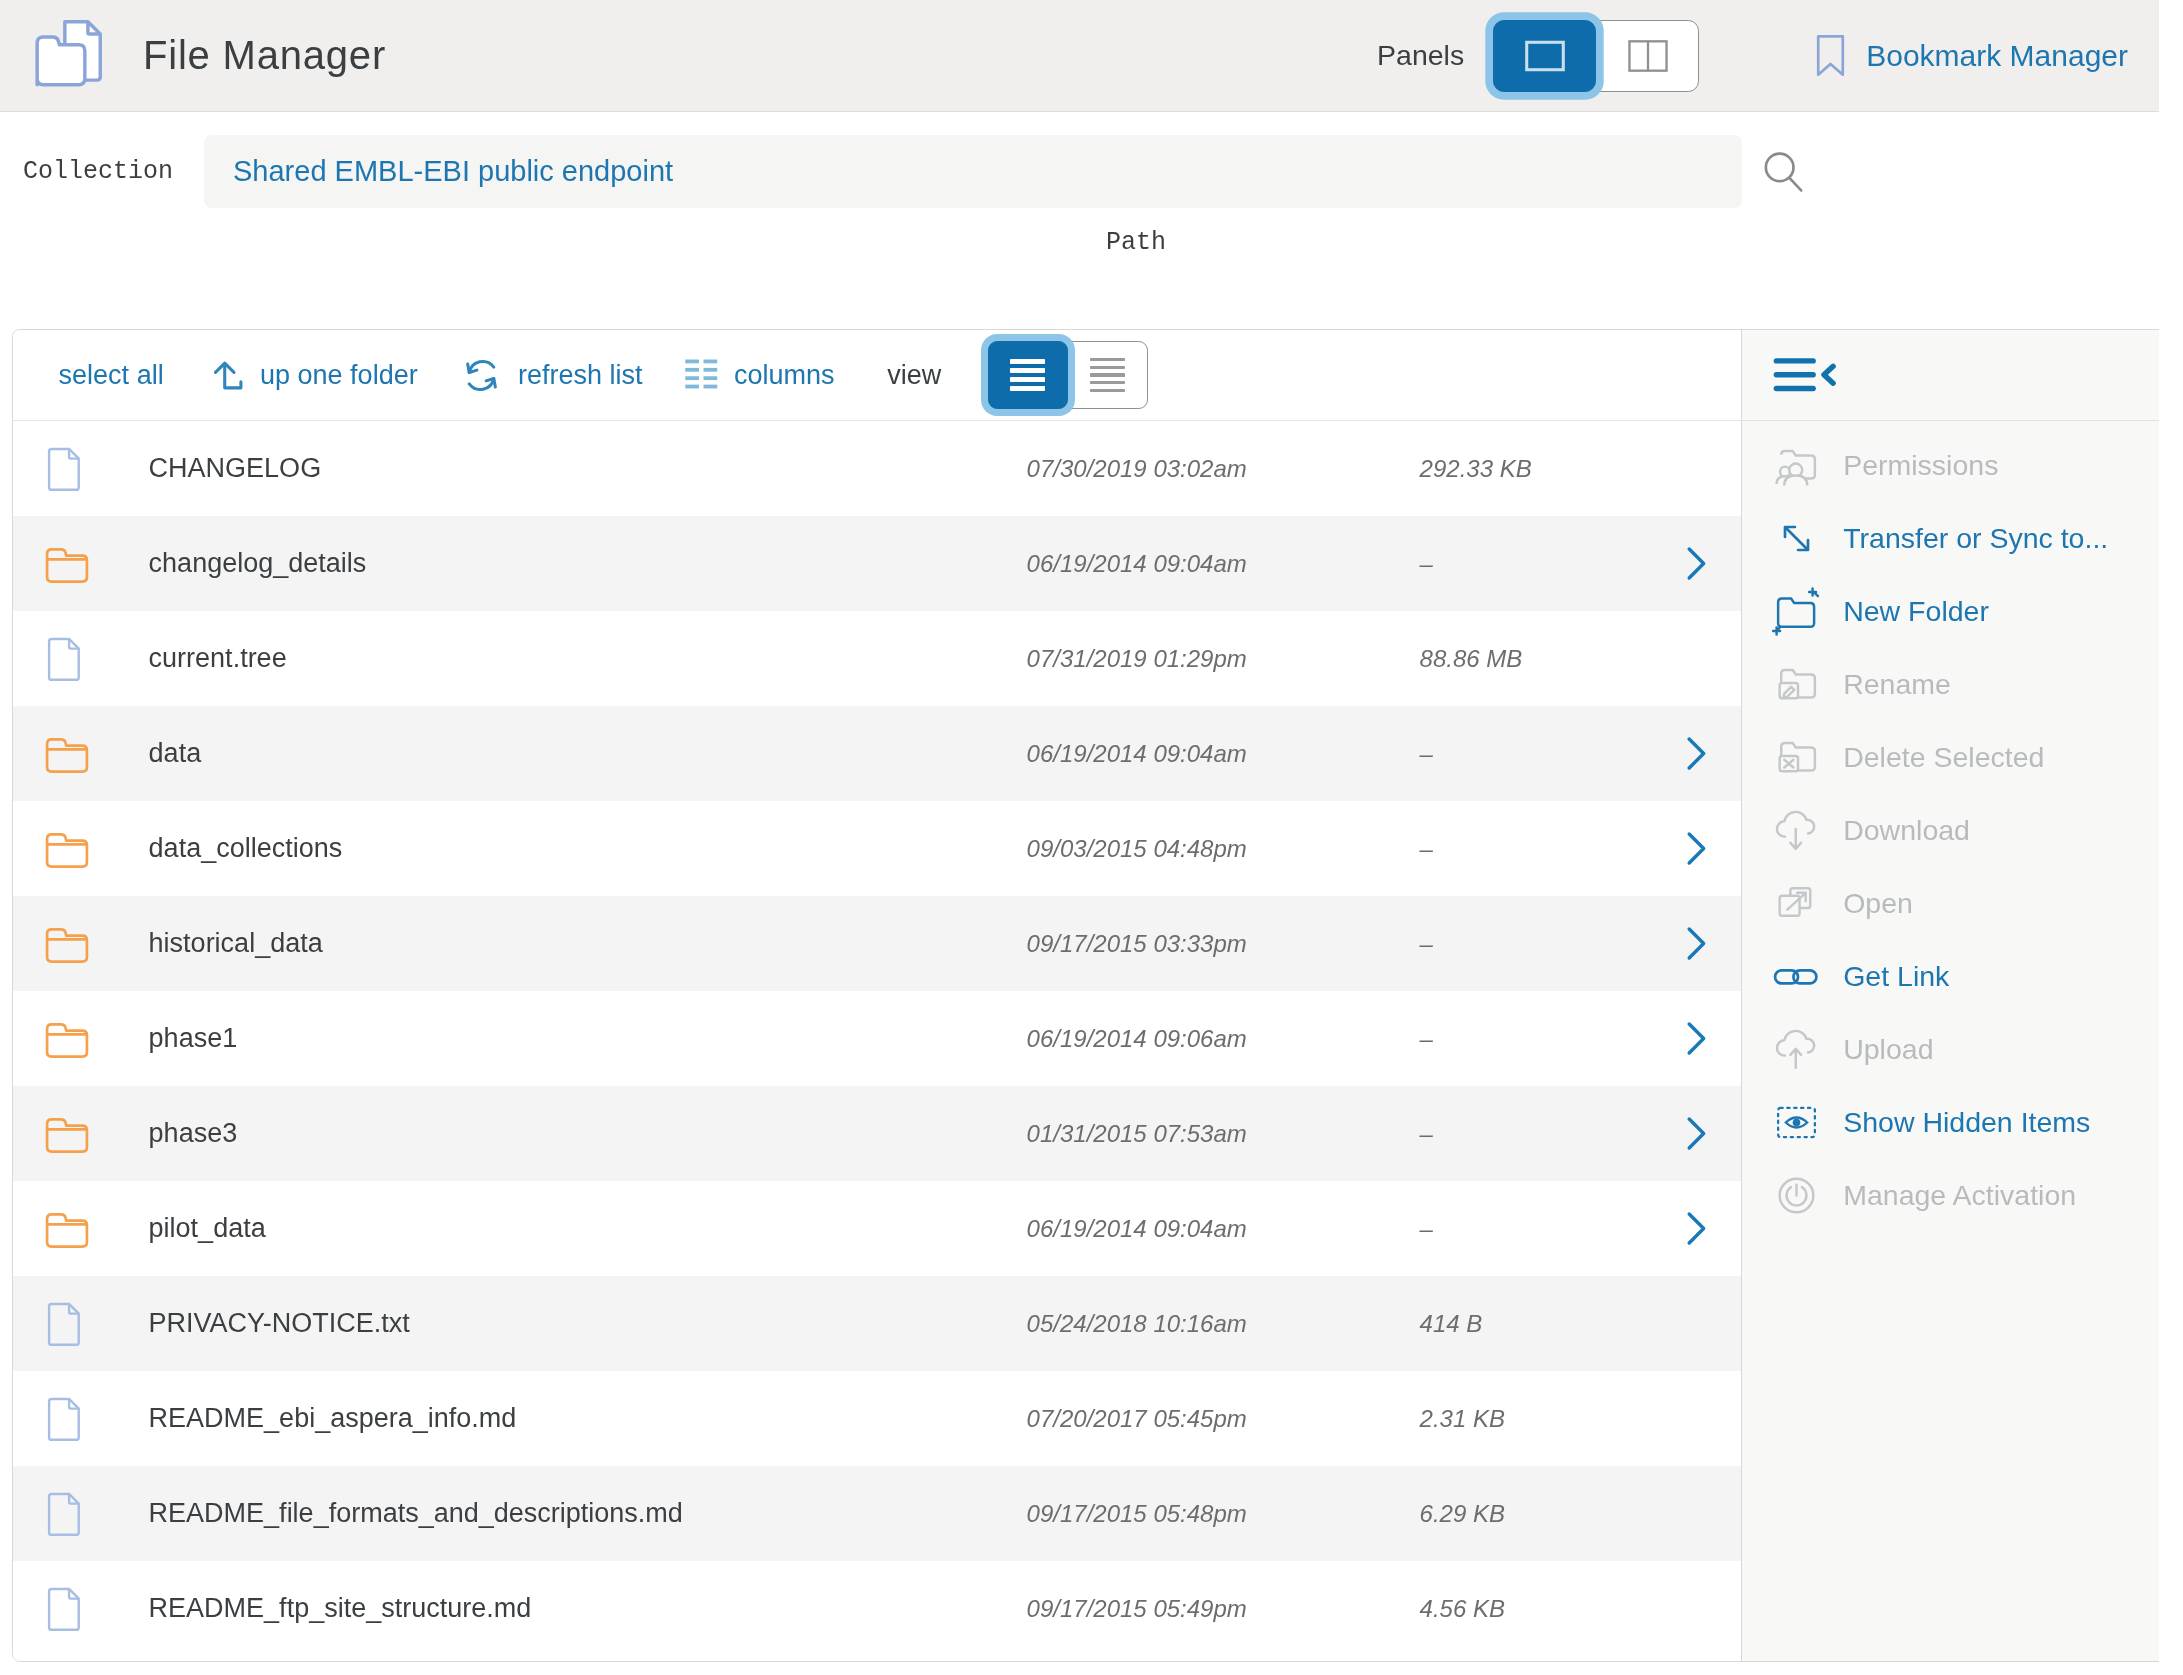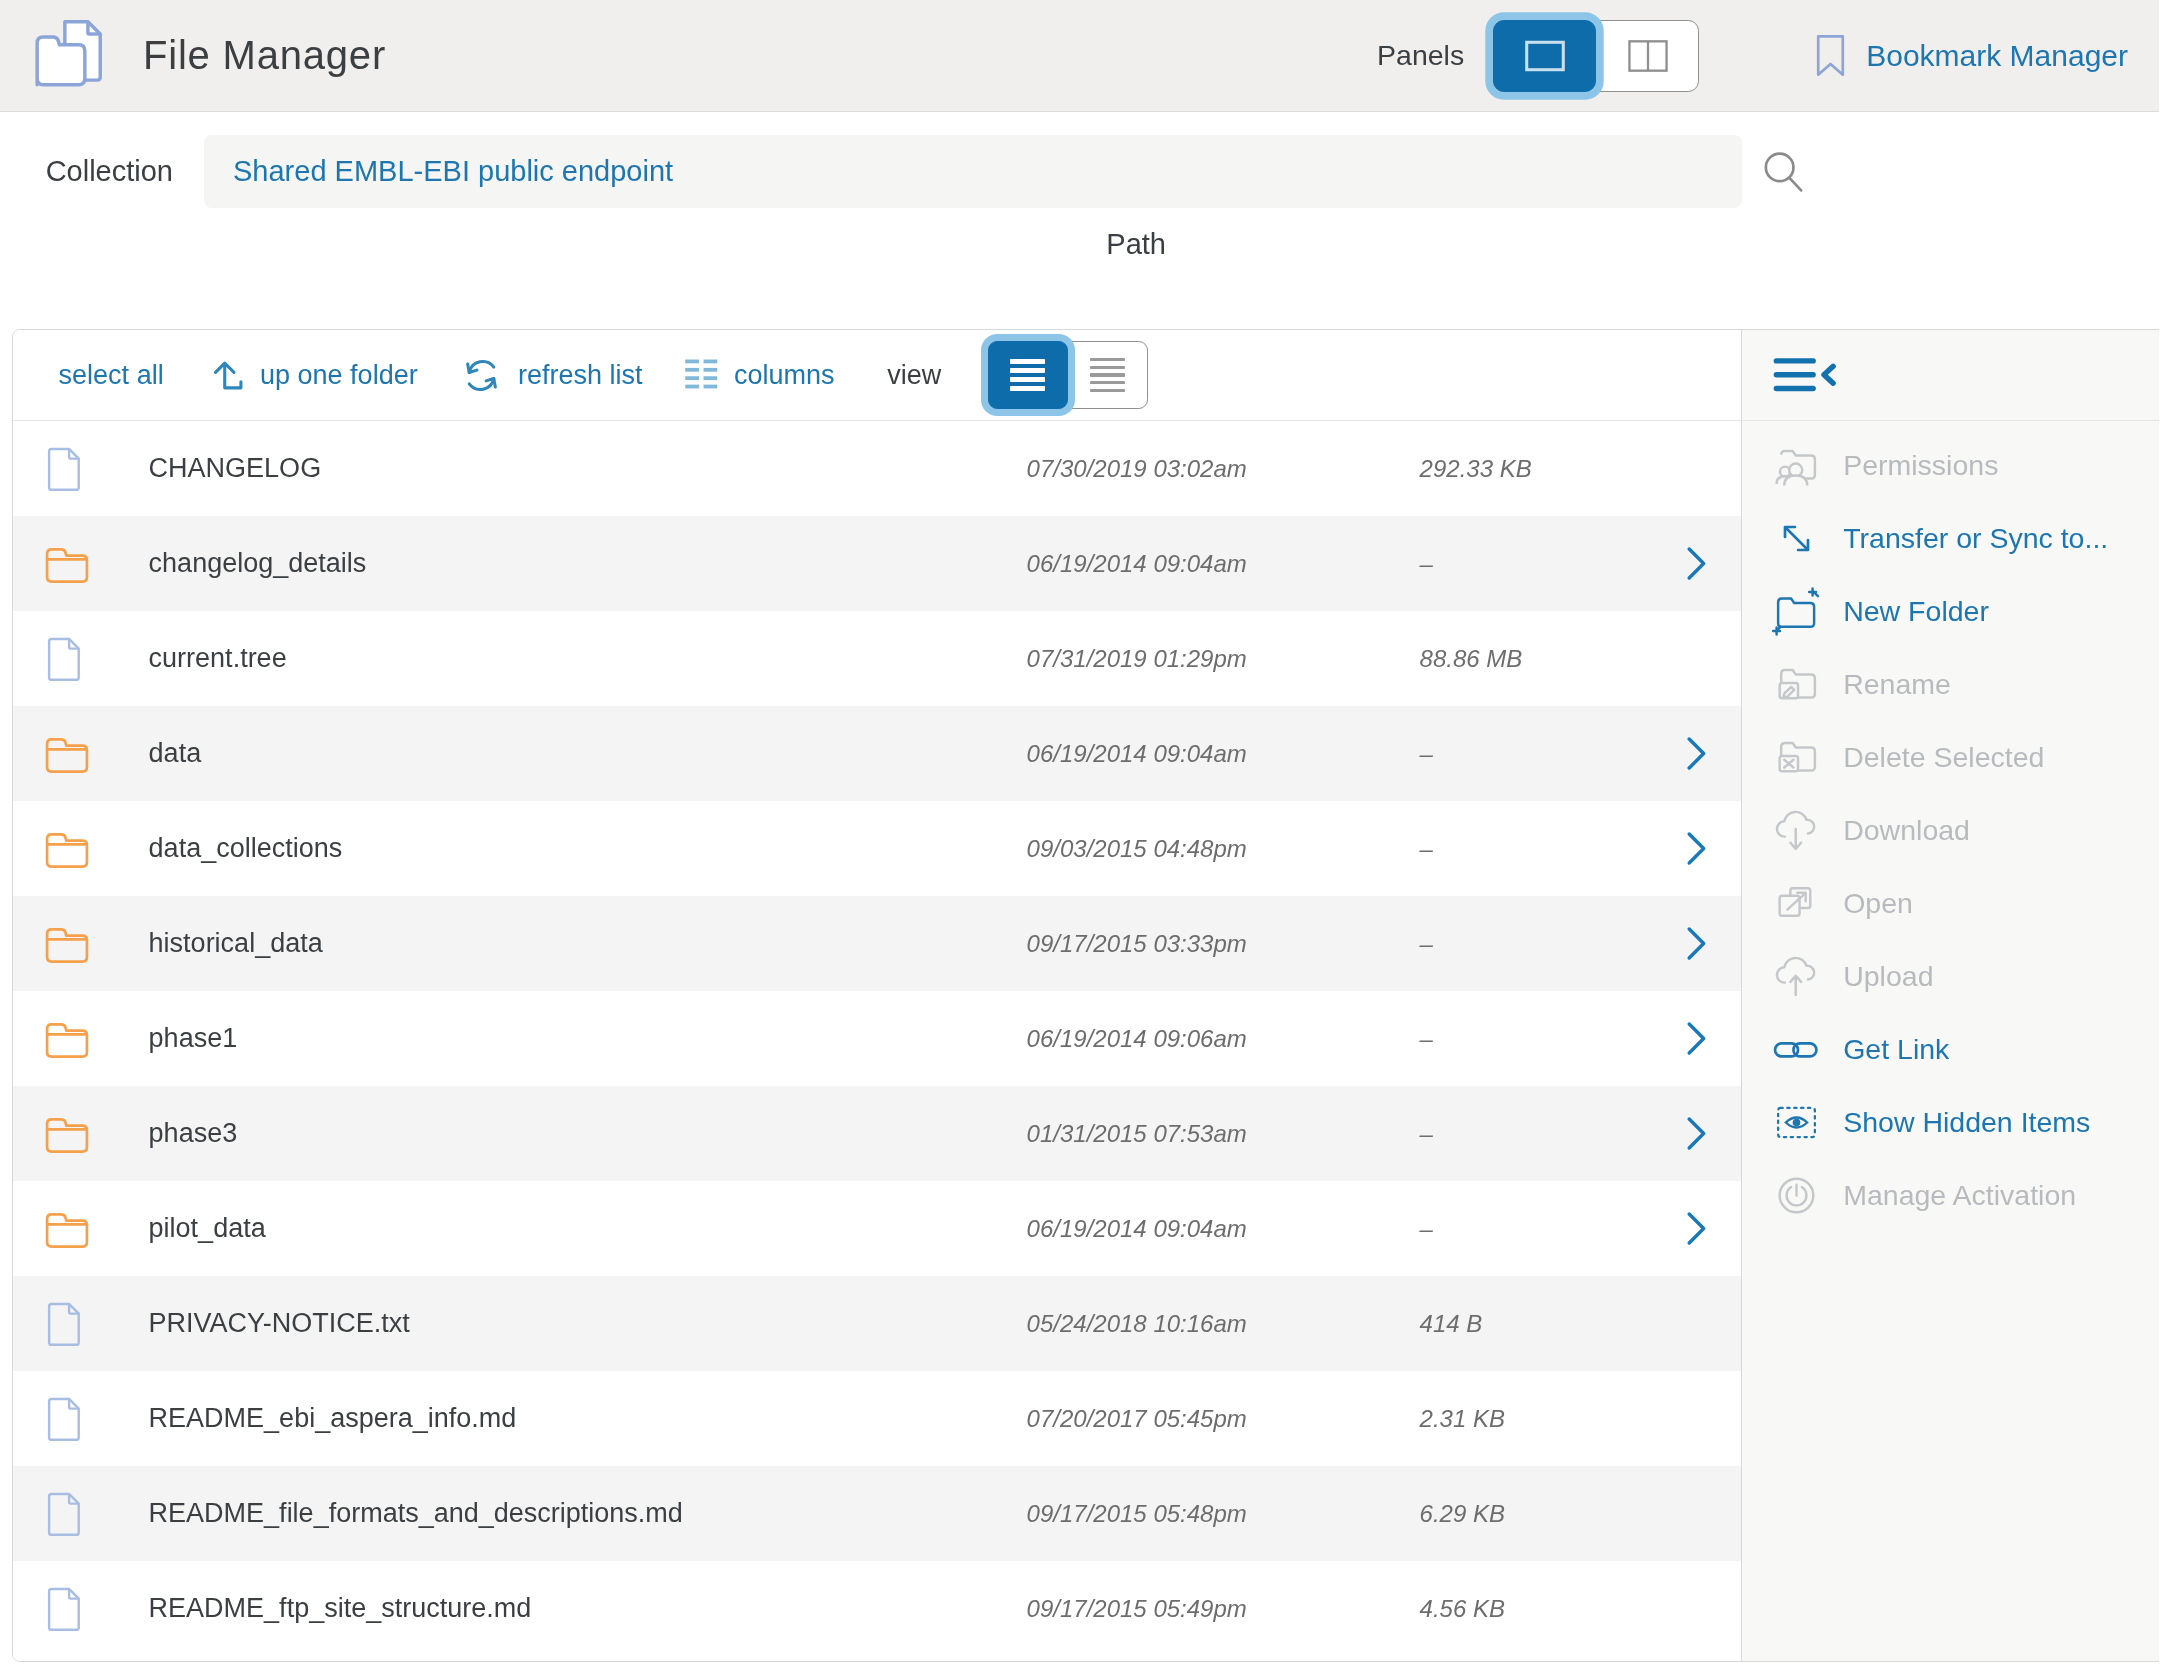--- a/index.html
+++ b/index.html
@@ -21,21 +21,21 @@
   .toggle-btn.last { border-radius:0 10.8px 10.8px 0; }
   .toggle-btn.selected { background:#0e6caa; border-color:#0e6caa;
     box-shadow:0 0 0 7.7px #8cc5e8; border-radius:10.8px; z-index:2; }
   .bookmark-manager { display:flex; align-items:center; gap:20px; margin-left:116px; cursor:pointer; }
   .bookmark-manager span { font-size:30px; color:#1d76b0; }
 
   
   .nav-section { padding-top:23px; background:#fff; }
   .nav-row { display:flex; align-items:center; }
   .nav-row + .nav-row { margin-top:20px;flex-direction:column; }
-  .nav-label { width:173px; text-align:right; font-size:29px; color:#3b3f42; flex:0 0 173px; }
+  .nav-label { width:173px; text-align:right; font-size:25px; color:#3b3f42; flex:0 0 173px;font-family:Liberation Mono, monospace; }
   .nav-input { margin-left:31px; width:1538px; font-family:"Liberation Sans",sans-serif; }
   .collection-input { height:73px; background:#f5f5f4; border:none; border-radius:7.7px;
     color:#1d76b0; font-size:29px; padding:0 29px; outline:none; }
   .path-input { height:82px; background:#fff; border:1.5px solid #d6d9dc; border-radius:7.7px;
     color:#a21caf; font-size:29px; padding:14px 29px; outline:none; }
   .nav-side { display:flex; align-items:center; margin-left:18.5px; }
   .bookmark-action { gap:19px; cursor:pointer; }
   .bookmark-action span { font-size:30px; color:#1d76b0; }
 
   
@@ -535,38 +535,38 @@
           <svg width="51" height="49" viewBox="0 0 64 64">
             <g fill="none" stroke="currentColor" stroke-width="3.2" stroke-linecap="round" stroke-linejoin="round">
               <rect x="24" y="12" width="26" height="26" rx="3"></rect>
               <rect x="10" y="22" width="26" height="26" rx="3" fill="#f8f8f7"></rect>
               <path d="M20 40 L44 18 M33 18 h11 v11"></path>
             </g>
           </svg>
           <span class="lbl">Open</span>
         </div>
 
+        <div class="side-item enabled">
+          <svg width="51" height="49" viewBox="0 0 64 64">
+            <g fill="none" stroke="currentColor" stroke-width="3.5">
+              <rect x="4" y="24" width="30" height="17" rx="8.5"></rect>
+              <rect x="28" y="24" width="30" height="17" rx="8.5"></rect>
+            </g>
+          </svg>
+          <span class="lbl">Get Link</span>
+        </div>
+
         <div class="side-item disabled">
           <svg width="51" height="49" viewBox="0 0 64 64">
             <g fill="none" stroke="currentColor" stroke-width="3.2" stroke-linecap="round" stroke-linejoin="round">
               <path d="M17 40 a10 10 0 0 1 -1 -20 a15 15 0 0 1 29 -2 a9 9 0 0 1 2 18"></path>
               <path d="M31 56 V32 M24 39 l7 -8 l7 8"></path>
             </g>
           </svg>
           <span class="lbl">Upload</span>
-        </div>
-
-        <div class="side-item enabled">
-          <svg width="51" height="49" viewBox="0 0 64 64">
-            <g fill="none" stroke="currentColor" stroke-width="3.5">
-              <rect x="4" y="24" width="30" height="17" rx="8.5"></rect>
-              <rect x="28" y="24" width="30" height="17" rx="8.5"></rect>
-            </g>
-          </svg>
-          <span class="lbl">Get Link</span>
         </div>
 
         <div class="side-item enabled">
           <svg width="51" height="49" viewBox="0 0 64 64">
             <rect x="8" y="13" width="48" height="38" rx="3" fill="none" stroke="currentColor" stroke-width="3" stroke-dasharray="3 6" stroke-linecap="round"></rect>
             <path d="M18 32 q14 -13 28 0 q-14 13 -28 0 z" fill="none" stroke="currentColor" stroke-width="3"></path>
             <circle cx="32" cy="32" r="5" fill="currentColor"></circle>
           </svg>
           <span class="lbl">Show Hidden Items</span>
         </div>

